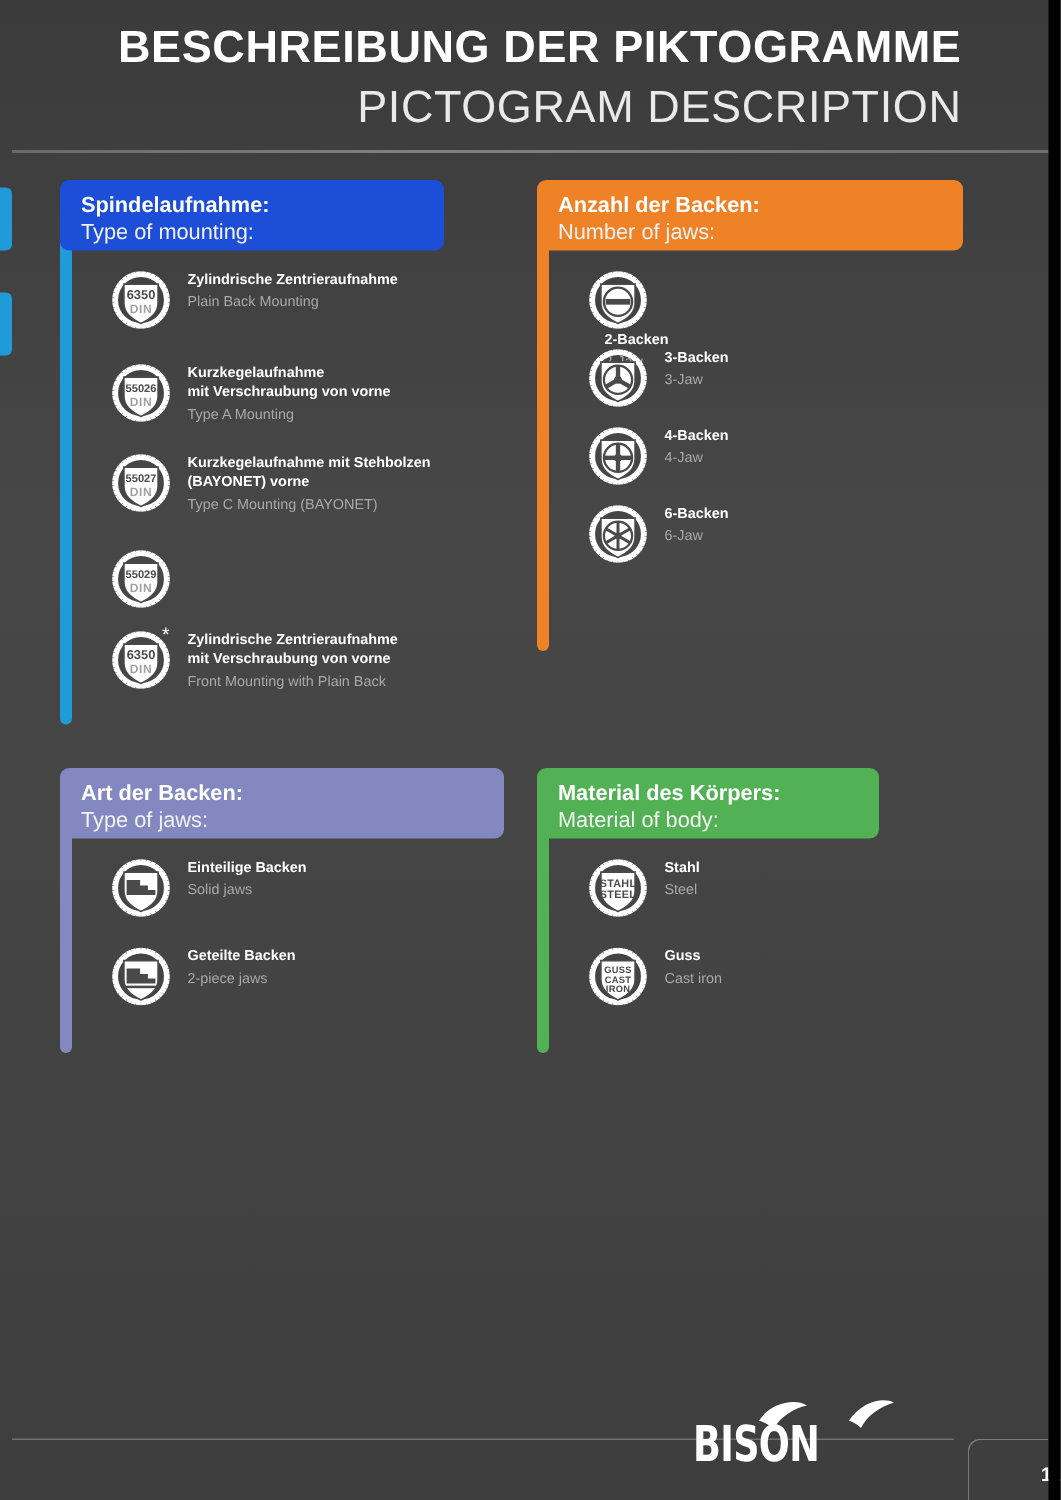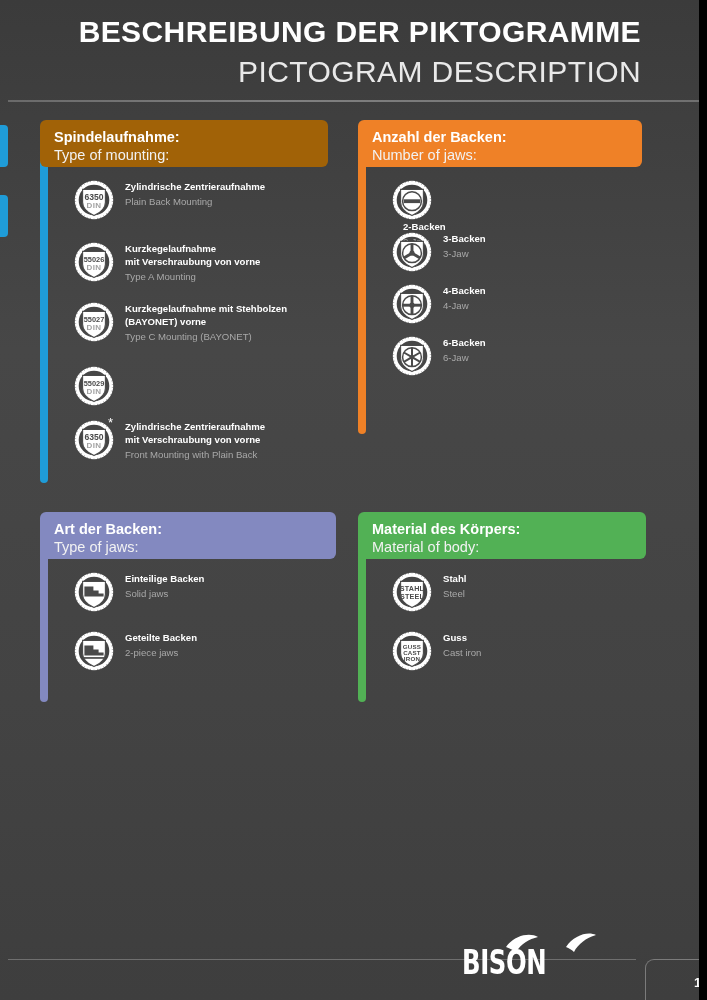--- a/index.html
+++ b/index.html
@@ -86,21 +86,21 @@
       <div class="en">PICTOGRAM DESCRIPTION</div>
     </div>
     <div class="header-rule"></div>
 
     <div class="edge-tab" style="top: 125px; background: rgb(31, 156, 216);"></div>
     <div class="edge-tab" style="top: 195px; background: rgb(31, 156, 216);"></div>
 
     <div id="panels-root">
         <div class="panel" style="left: 40px; top: 120px; width: 288px;">
           <div class="bar" style="background: rgb(31, 156, 216); height: 345px;"></div>
-          <div class="head" style="background: #a16207; width: 288px; height: 47px;">
+          <div class="head" style="background: #1d4ed8; width: 256px; height: 47px;">
             <div class="h-de">Spindelaufnahme:</div>
      <div class="h-en">Type of mounting:</div>
           </div>
           <div class="items" style="top: 60px; position: absolute; left: 34px; height: 298px;">
             <div class="item" style="position: absolute; top: 0px; left: 0px; width: 248px;">
               <div class="ico"><svg width="40" height="40" viewBox="0 0 40 40">
     <rect x="36.45" y="18.40" width="2.7" height="3.2" fill="#ffffff" transform="rotate(0.0 37.80 20.00)"></rect>
                   <rect x="36.15" y="21.67" width="2.7" height="3.2" fill="#ffffff" transform="rotate(10.6 37.50 23.27)"></rect>
                   <rect x="35.25" y="24.83" width="2.7" height="3.2" fill="#ffffff" transform="rotate(21.2 36.60 26.43)"></rect>
                   <rect x="33.78" y="27.77" width="2.7" height="3.2" fill="#ffffff" transform="rotate(31.8 35.13 29.37)"></rect>
@@ -646,21 +646,21 @@
   </svg></div>
               <div class="txt">
                 <div class="t-de">Geteilte Backen</div>
                 <div class="t-en">2-piece jaws</div>
               </div>
             </div>
           </div>
         </div>
         <div class="panel" style="left: 358px; top: 512px; width: 284px;">
           <div class="bar" style="background: rgb(82, 177, 85); height: 172px;"></div>
-          <div class="head" style="background: rgb(82, 177, 85); width: 288px; height: 47px;">
+          <div class="head" style="background: rgb(82, 177, 85); width: 228px; height: 47px;">
             <div class="h-de">Material des Körpers:</div>
      <div class="h-en">Material of body:</div>
           </div>
           <div class="items" style="top: 60px; position: absolute; left: 34px; height: 125px;">
             <div class="item" style="position: absolute; top: 0px; left: 0px; width: 244px;">
               <div class="ico"><svg width="40" height="40" viewBox="0 0 40 40">
     <rect x="36.45" y="18.40" width="2.7" height="3.2" fill="#ffffff" transform="rotate(0.0 37.80 20.00)"></rect>
                   <rect x="36.15" y="21.67" width="2.7" height="3.2" fill="#ffffff" transform="rotate(10.6 37.50 23.27)"></rect>
                   <rect x="35.25" y="24.83" width="2.7" height="3.2" fill="#ffffff" transform="rotate(21.2 36.60 26.43)"></rect>
                   <rect x="33.78" y="27.77" width="2.7" height="3.2" fill="#ffffff" transform="rotate(31.8 35.13 29.37)"></rect>

